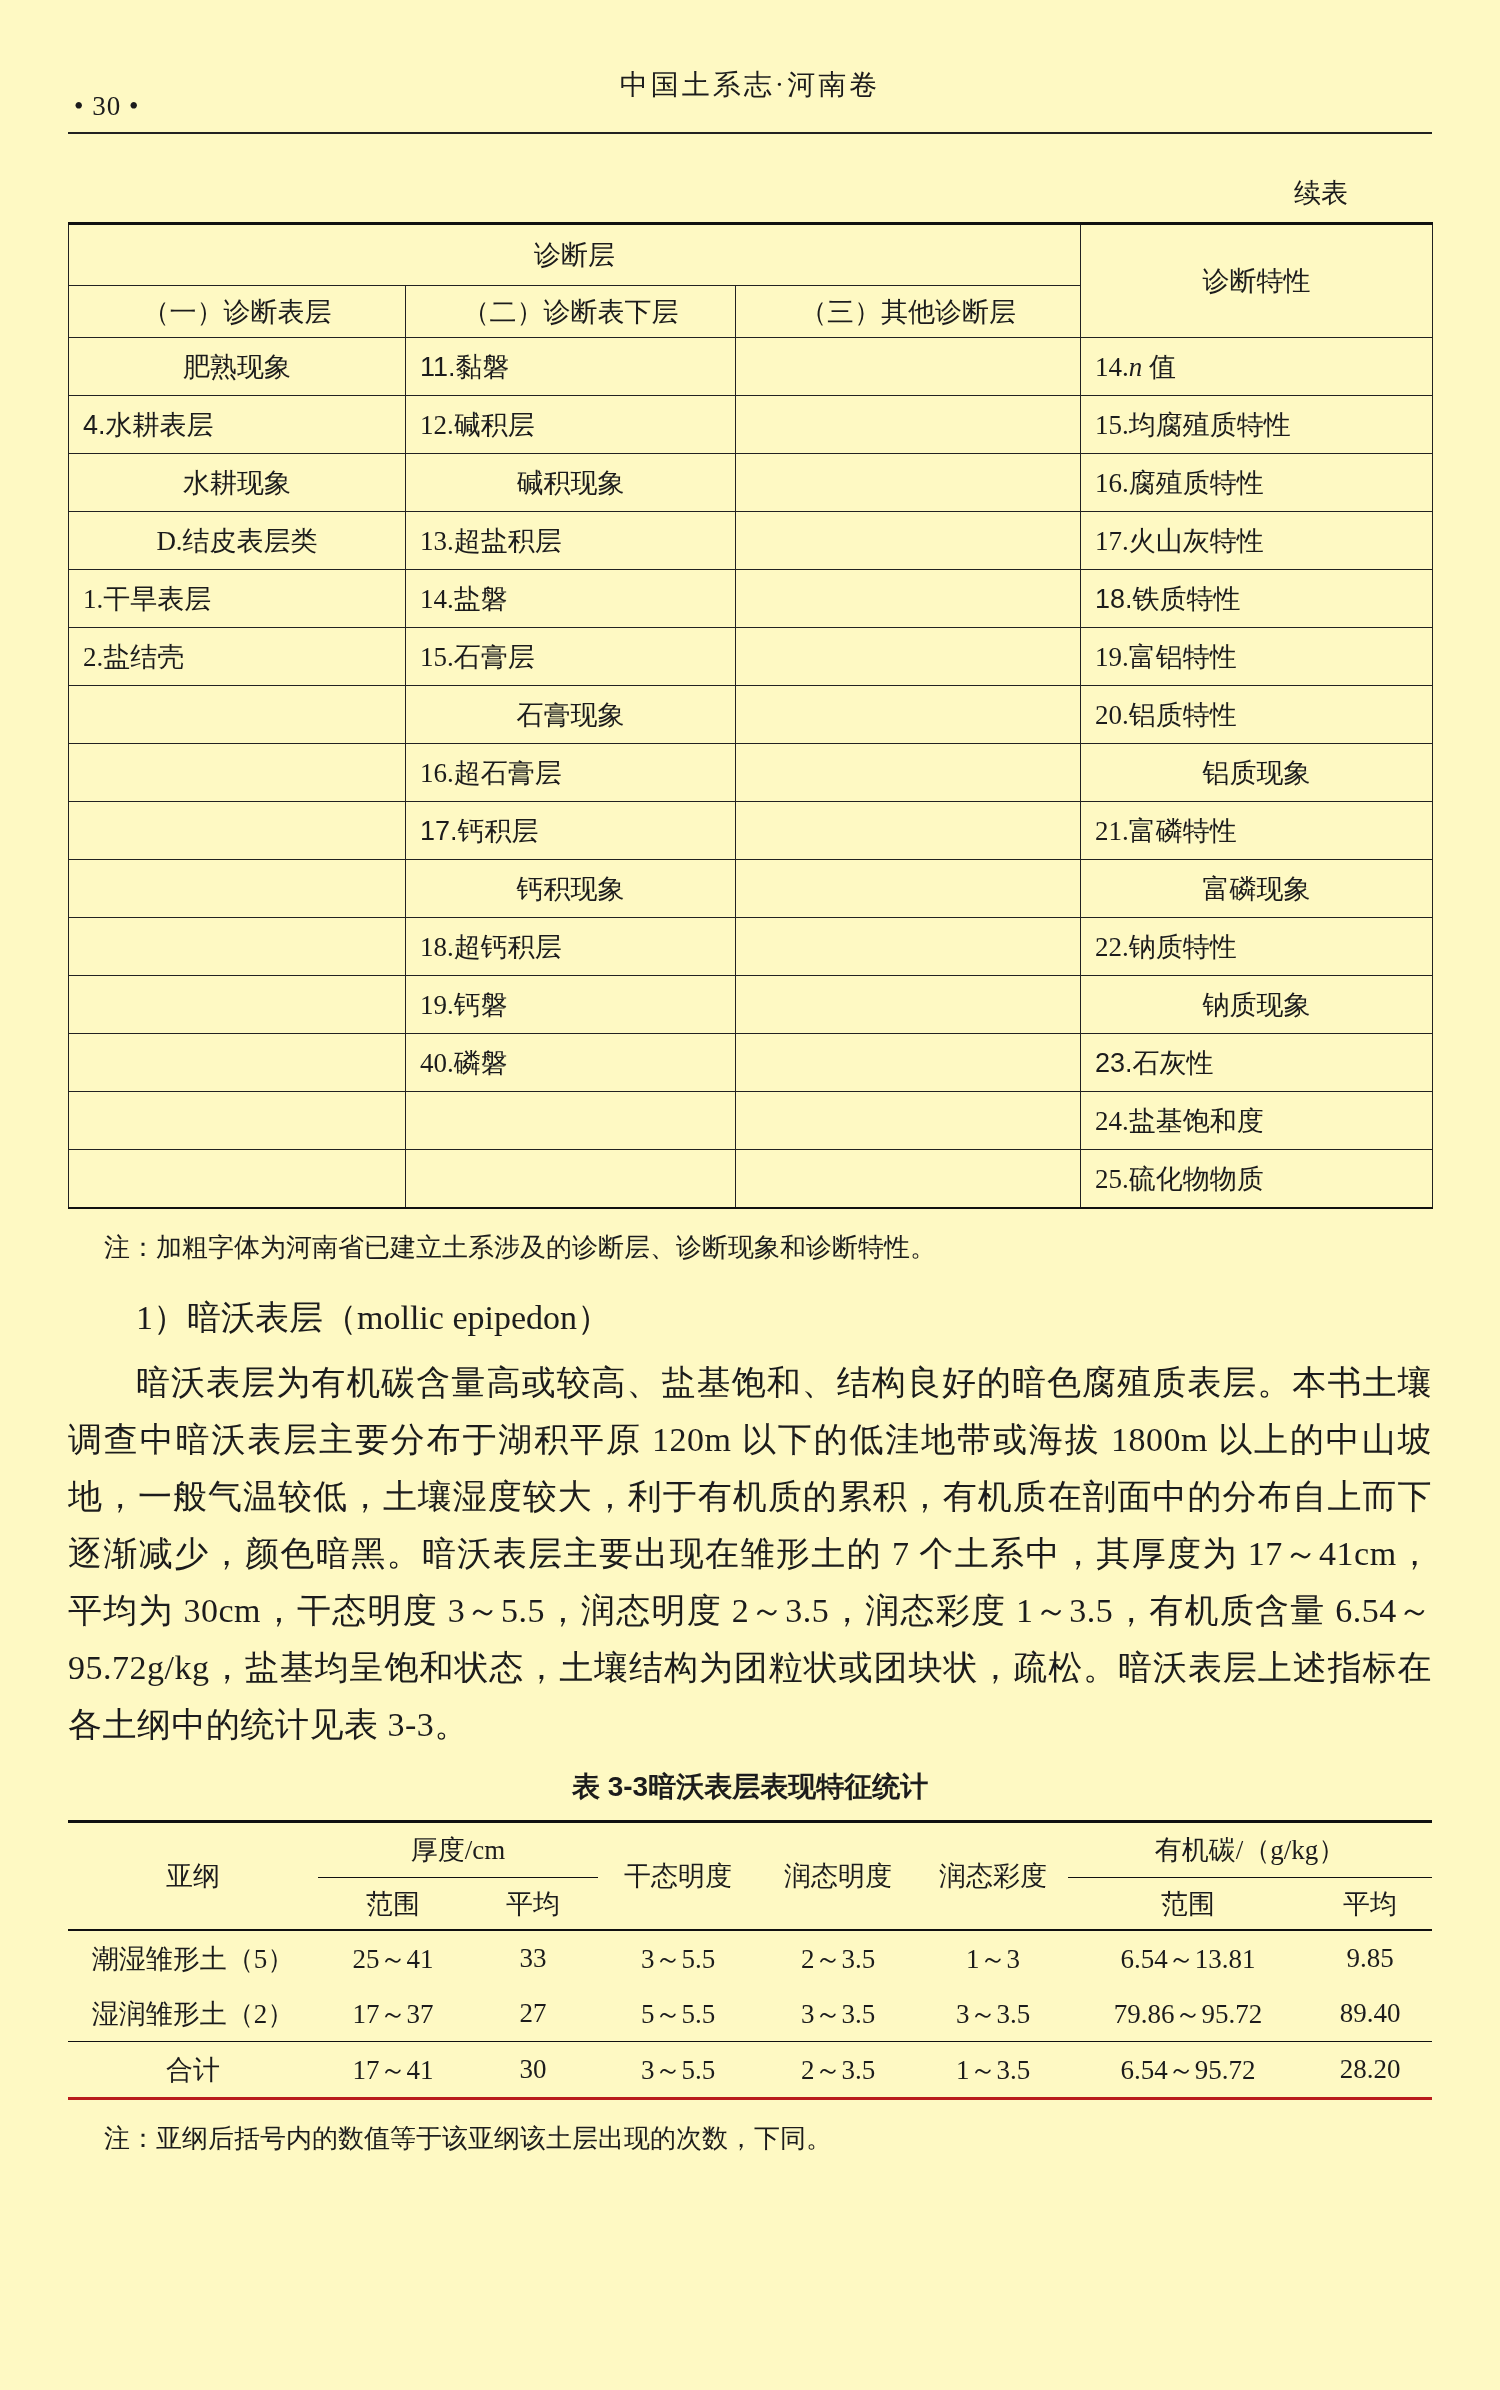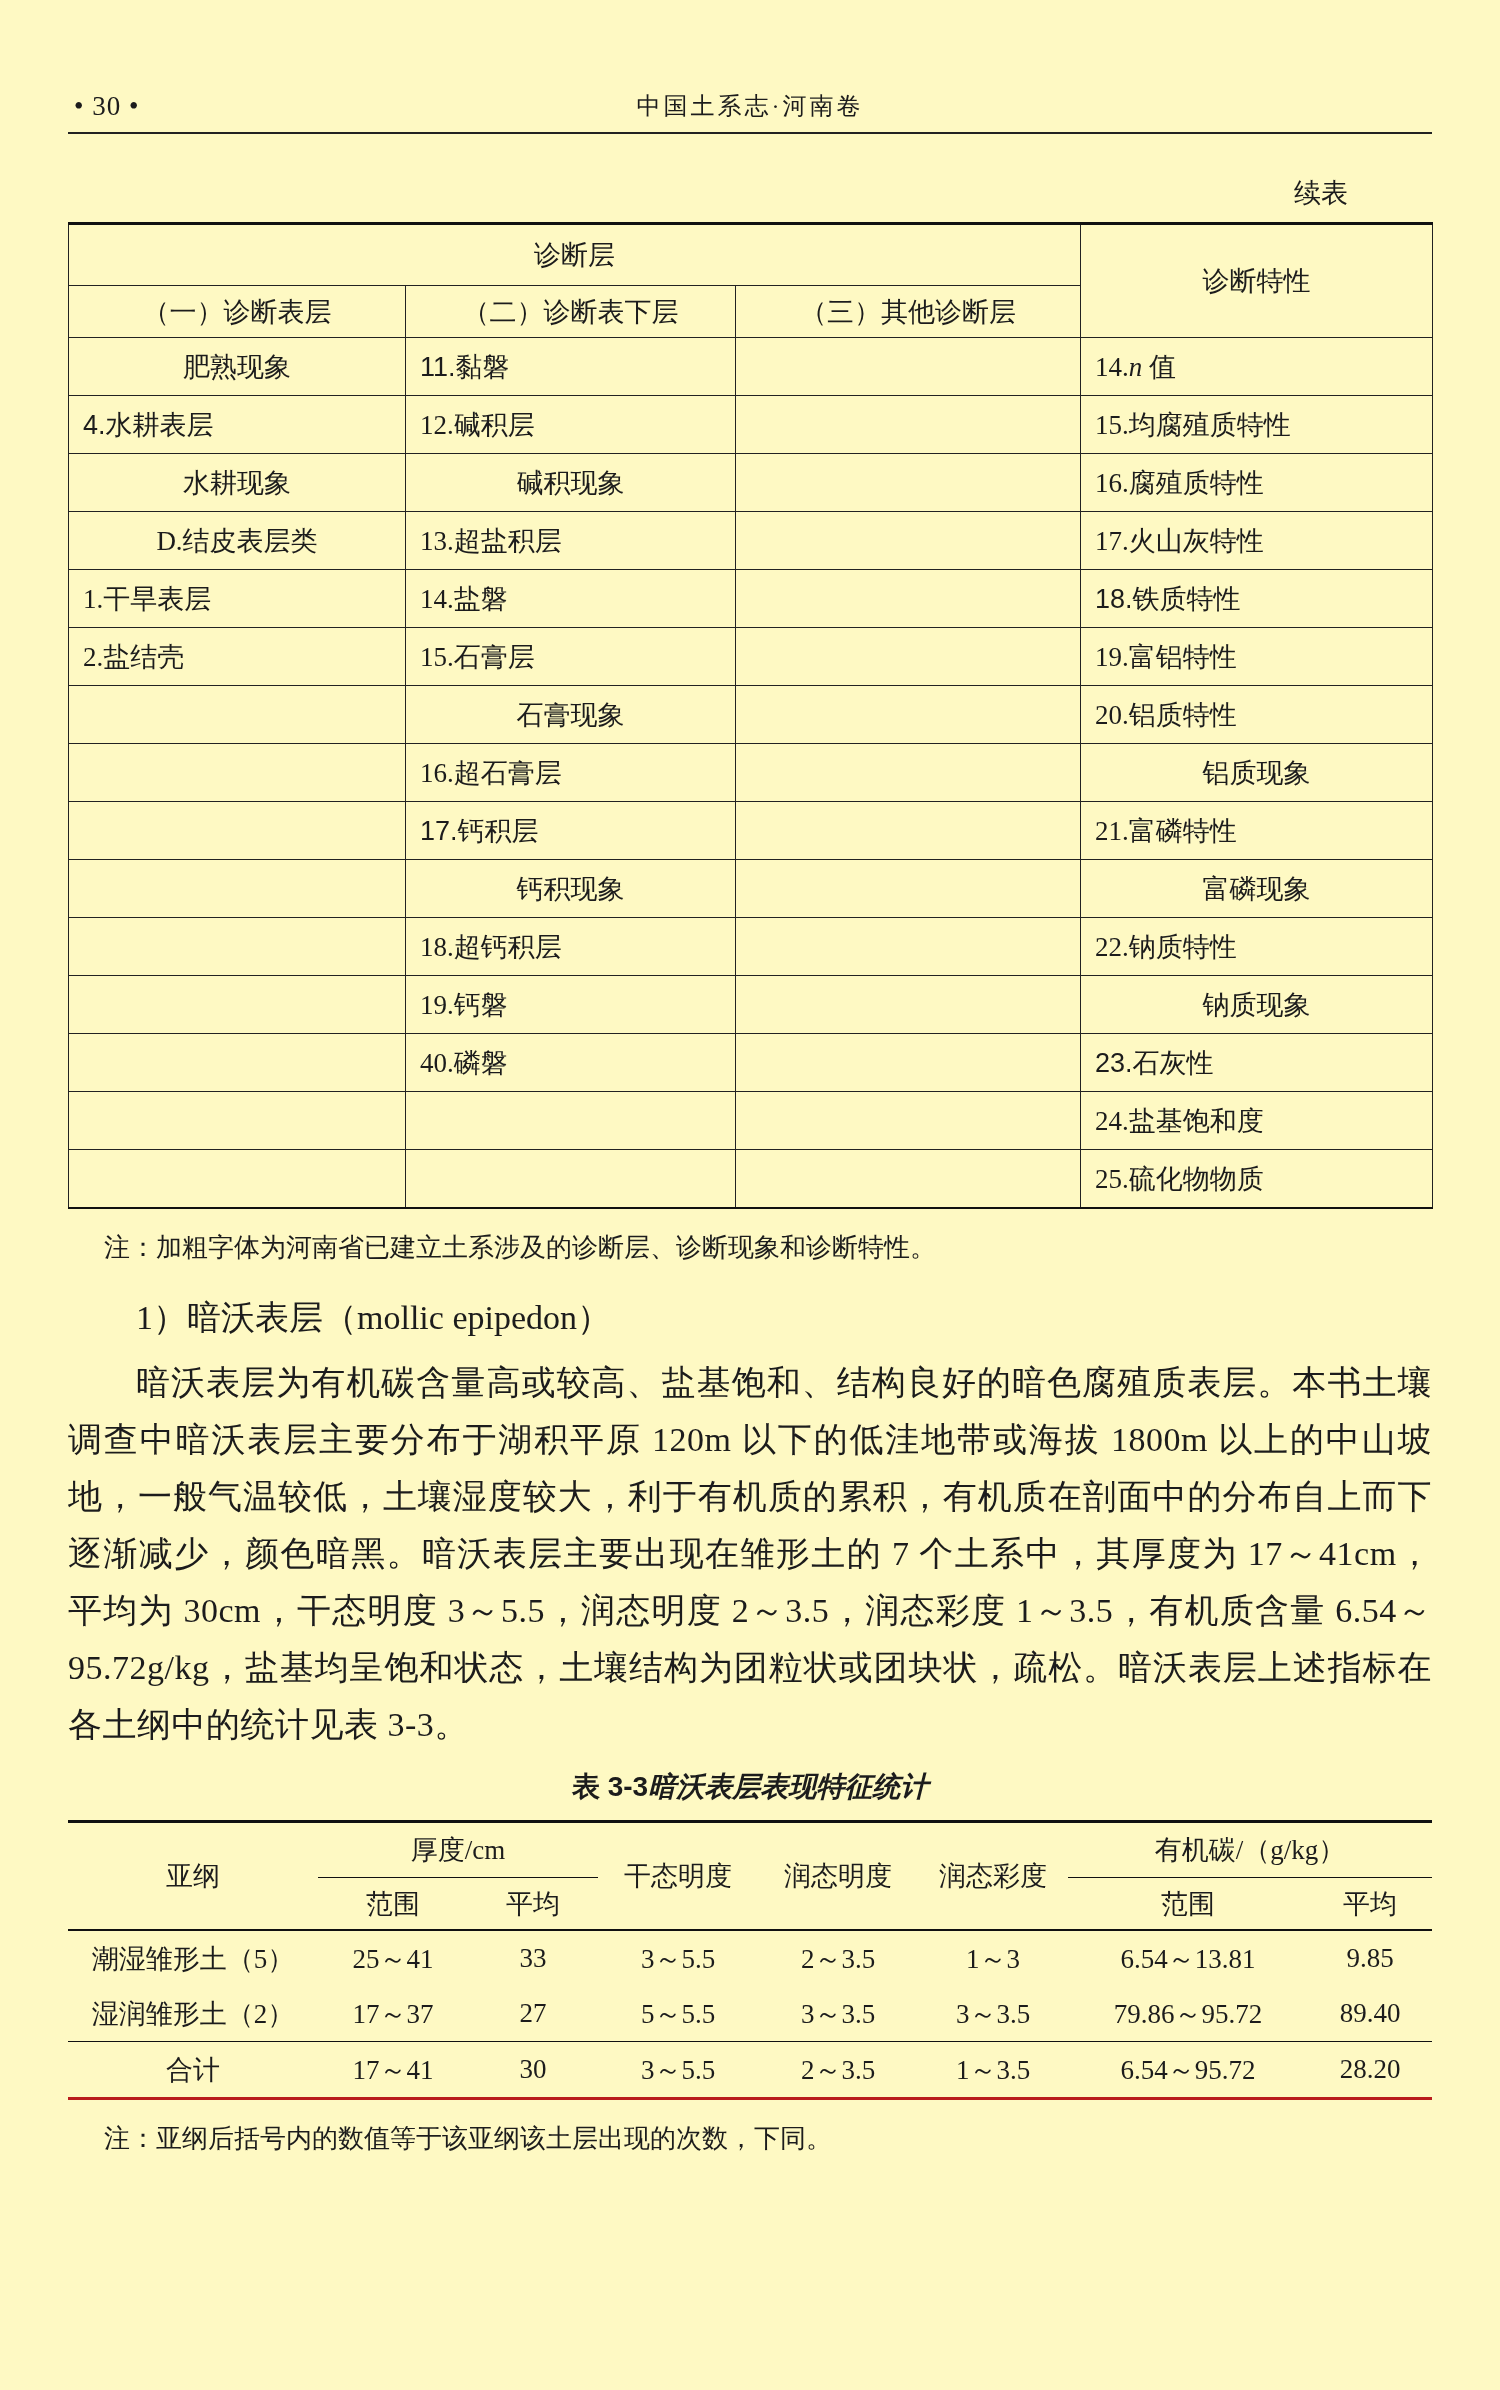--- a/index.html
+++ b/index.html
@@ -2,21 +2,21 @@
 <html><head>
 <meta charset="utf-8">
 <style>
   html,body{margin:0;padding:0;background:#ffffff;}
   body{font-family:"Liberation Serif","DejaVu Serif",serif;color:#1c1c1c;}
   .page{width:1500px;height:2390px;background:#fef9c3;padding:86px 68px 0 68px;box-sizing:border-box;overflow:hidden;position:relative;}
 
   
   .running-head{position:relative;height:46px;border-bottom:2px solid #222;}
   .page-num{position:absolute;left:6px;bottom:10px;font-size:27px;letter-spacing:1px;}
-  .book-title{position:absolute;left:50%;transform:translateX(-50%);bottom:10px;font-size:24px;letter-spacing:3px;}
+  .book-title{position:absolute;left:50%;transform:translateX(-50%);bottom:28px;font-size:28px;letter-spacing:3px;}
 
   
   .continued{text-align:right;padding-right:84px;font-size:27px;margin-top:44px;line-height:30px;}
 
   
   .grid-table{width:100%;border-collapse:collapse;table-layout:fixed;margin-top:14px;border-top:3px solid #111;border-bottom:2.5px solid #111;}
   .grid-table th,.grid-table td{border:1.5px solid #222;font-size:27px;font-weight:400;text-align:center;vertical-align:middle;padding:0 8px;overflow:hidden;white-space:nowrap;}
   .grid-table thead tr:first-child th{height:60px;}
   .grid-table thead tr:last-child th{height:51px;}
   .grid-table tbody td{height:57px;}
@@ -28,21 +28,21 @@
   .table-note{font-size:26px;margin:22px 0 0 0;padding-left:36px;line-height:34px;}
 
   
   .section-heading{font-size:33px;font-weight:700;font-family:"Liberation Sans","DejaVu Sans",sans-serif;margin:54px 0 0 0;line-height:44px;}
   .section-heading .sec-title{margin-left:30px;}
   .subsection{font-size:34px;margin:30px 0 0 0;text-indent:2em;line-height:45px;}
   .body-paragraph{font-size:34px;line-height:57px;text-align:justify;text-indent:2em;margin:14px 0 0 0;letter-spacing:0.5px;}
 
   
   .table-caption{text-align:center;font-weight:700;font-size:28px;font-family:"Liberation Sans","DejaVu Sans",sans-serif;margin:16px 0 0 0;line-height:36px;}
-  .table-caption .cap-title{font-style:italic;}
+  .table-caption .cap-title{}
 
   
   .stat-table{width:100%;border-collapse:collapse;table-layout:fixed;margin-top:15px;border-top:3px solid #111;border-bottom:3px solid #b91c1c;}
   .stat-table th,.stat-table td{font-weight:400;font-size:27px;text-align:center;vertical-align:middle;padding:0 4px;white-space:nowrap;overflow:hidden;}
   .stat-table thead tr.h1 th{height:54px;}
   .stat-table thead tr.h2 th{height:51px;}
   .stat-table thead th[rowspan]{border-bottom:2px solid #111;}
   .stat-table thead tr.h2 th{border-bottom:2px solid #111;}
   .stat-table thead tr.h1 th[colspan]{border-bottom:1.5px solid #111;}
   .stat-table tbody td{height:55px;}

